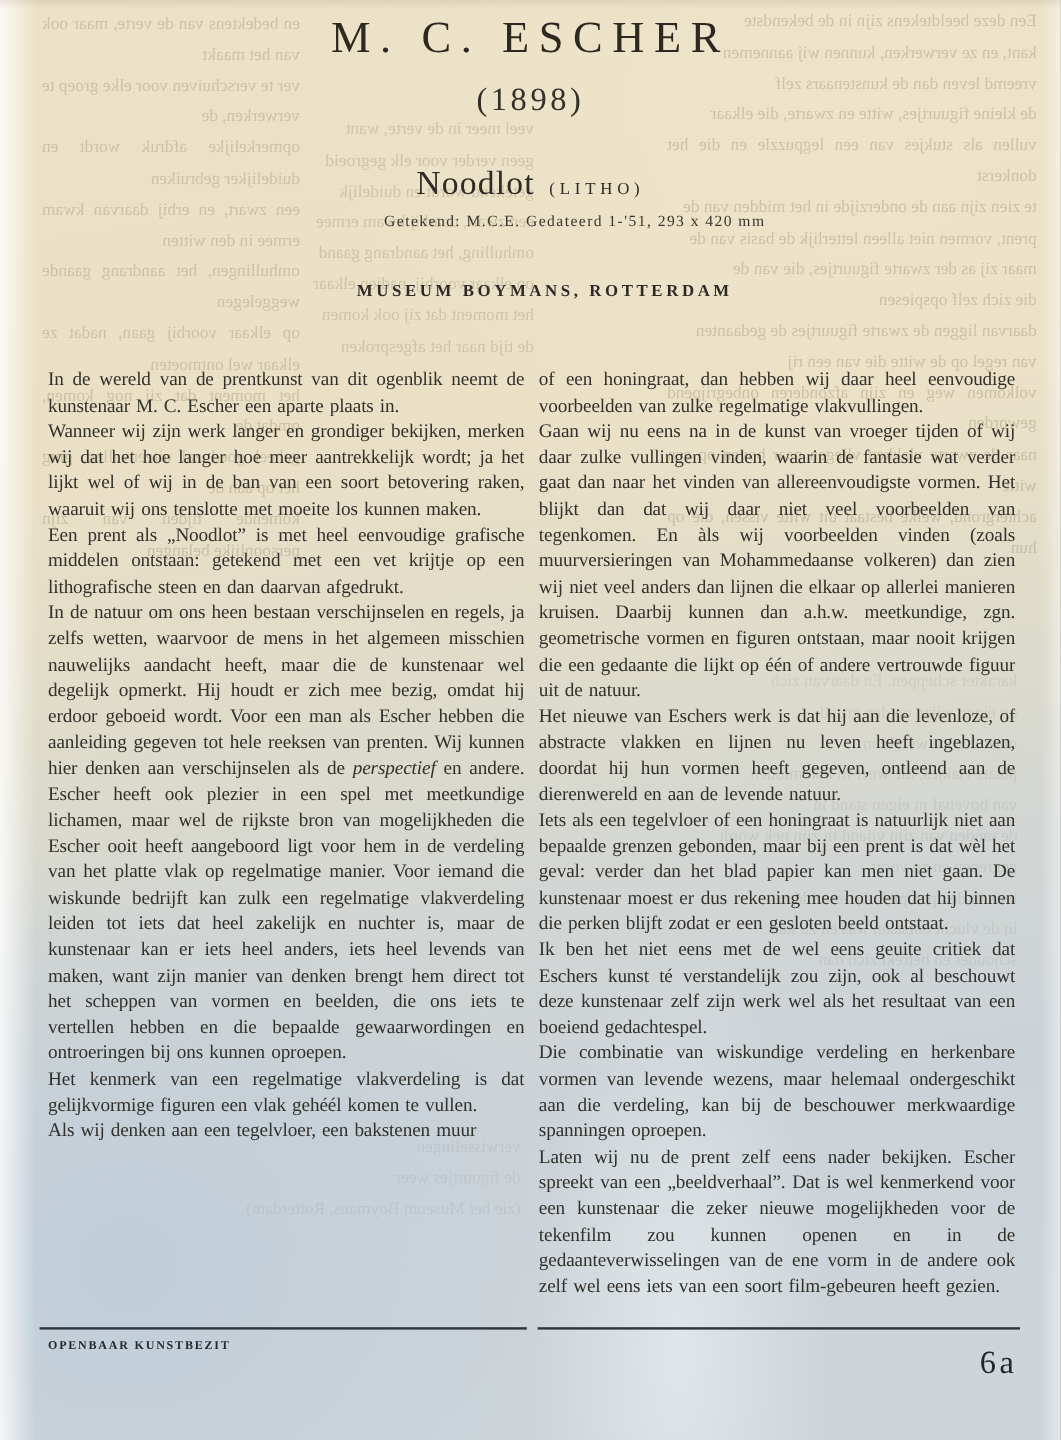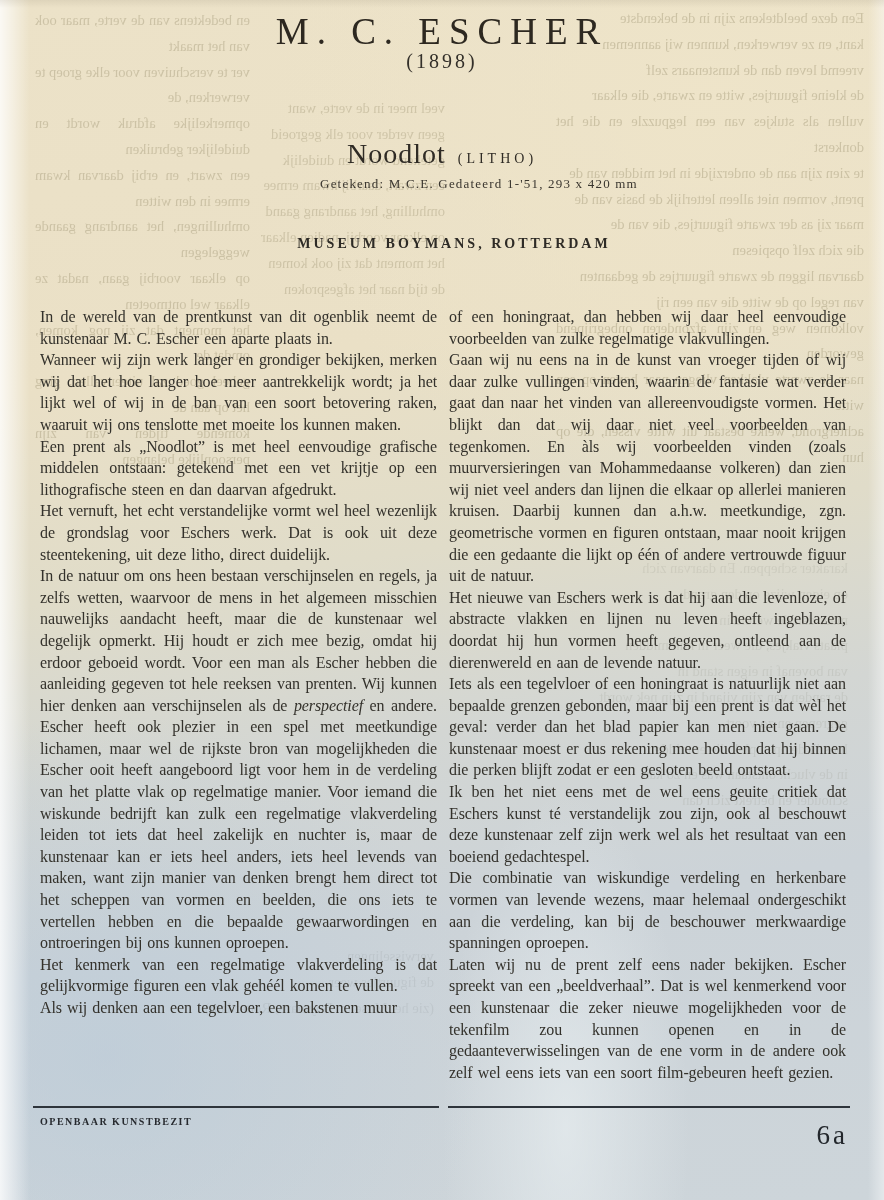--- a/index.html
+++ b/index.html
@@ -31,22 +31,22 @@
   .bleed-a{left:35px;top:8px;width:215px;font-size:14.5px;line-height:25.8px;color:#8e8462;opacity:.33;}
   .bleed-b{left:250px;top:96px;width:195px;font-size:14.5px;line-height:25.8px;color:#8e8462;opacity:.30;}
   .bleed-c{left:556px;top:6px;width:308px;font-size:14.5px;line-height:25.8px;color:#8e8462;opacity:.34;}
   .bleed-d{left:452px;top:556px;width:396px;font-size:14.5px;line-height:25.8px;color:#87887a;opacity:.16;}
   .bleed-e{left:42px;top:944px;width:392px;font-size:14.5px;line-height:25.8px;color:#7f8689;opacity:.15;}
 
   
   .header{position:absolute;left:0;top:0;width:100%;text-align:center;}
   .artist{position:absolute;left:0;top:10px;width:100%;
     font-size:37px;letter-spacing:8px;color:#2d2820;font-weight:400;}
-  .year{position:absolute;left:0;top:50px;width:100%;
-    font-size:20px;letter-spacing:3px;color:#34302a;}
+  .year{position:absolute;left:0;top:68px;width:100%;
+    font-size:27px;letter-spacing:3px;color:#34302a;}
   .workline{position:absolute;left:0;top:138px;width:100%;color:#2f2b25;}
   .worktitle{font-size:28px;letter-spacing:1px;}
   .workmedium{font-size:14px;letter-spacing:4px;text-transform:uppercase;margin-left:8px;}
   .caption{position:absolute;left:17px;top:176px;width:100%;
     font-size:13px;letter-spacing:1.2px;color:#3a362f;padding-left:20px;}
   .museum{position:absolute;left:0;top:236px;width:100%;
     font-size:14px;font-weight:700;letter-spacing:3px;color:#2e2b26;padding-left:12px;}
 
   
   .body{position:absolute;left:40px;top:306px;width:806px;height:801px;
@@ -124,21 +124,20 @@
     </div>
     <div class="caption">Getekend: M.C.E.  Gedateerd 1-'51,  293 x 420 mm</div>
     <div class="museum">MUSEUM BOYMANS, ROTTERDAM</div>
   </div>
 
   <div class="body">
     <div class="col">
       <p>In de wereld van de prentkunst van dit ogenblik neemt de kunstenaar M. C. Escher een aparte plaats in.</p>
       <p>Wanneer wij zijn werk langer en grondiger bekijken, merken wij dat het hoe langer hoe meer aantrekkelijk wordt; ja het lijkt wel of wij in de ban van een soort betovering raken, waaruit wij ons tenslotte met moeite los kunnen maken.</p>
       <p>Een prent als „Noodlot” is met heel eenvoudige grafische middelen ontstaan: getekend met een vet krijtje op een lithografische steen en dan daarvan afgedrukt.</p>
-      <p>Het vernuft, het echt verstandelijke vormt wel heel wezenlijk de grondslag voor Eschers werk. Dat is ook uit deze steentekening, uit deze litho, direct duidelijk.</p>
       <p><span>In de natuur om ons heen bestaan verschijnselen en regels, ja zelfs wetten, waarvoor de mens in het algemeen misschien nauwelijks aandacht heeft, maar die de kunstenaar wel degelijk opmerkt. Hij houdt er zich mee bezig, omdat hij erdoor geboeid wordt. Voor een man als Escher hebben die aanleiding gegeven tot hele reeksen van prenten. Wij kunnen hier denken aan verschijnselen als de </span><span class="it">perspectief</span><span> en andere. Escher heeft ook plezier in een spel met meetkundige lichamen, maar wel de rijkste bron van mogelijkheden die Escher ooit heeft aangeboord ligt voor hem in de verdeling van het platte vlak op regelmatige manier. Voor iemand die wiskunde bedrijft kan zulk een regelmatige vlakverdeling leiden tot iets dat heel zakelijk en nuchter is, maar de kunstenaar kan er iets heel anders, iets heel levends van maken, want zijn manier van denken brengt hem direct tot het scheppen van vormen en beelden, die ons iets te vertellen hebben en die bepaalde gewaarwordingen en ontroeringen bij ons kunnen oproepen.</span></p>
       <p>Het kenmerk van een regelmatige vlakverdeling is dat gelijkvormige figuren een vlak gehéél komen te vullen.</p>
       <p>Als wij denken aan een tegelvloer, een bakstenen muur</p>
     </div>
     <div class="col">
       <p>of een honingraat, dan hebben wij daar heel eenvoudige voorbeelden van zulke regelmatige vlakvullingen.</p>
       <p>Gaan wij nu eens na in de kunst van vroeger tijden of wij daar zulke vullingen vinden, waarin de fantasie wat verder gaat dan naar het vinden van allereenvoudigste vormen. Het blijkt dan dat wij daar niet veel voorbeelden van tegenkomen. En àls wij voorbeelden vinden (zoals muurversieringen van Mohammedaanse volkeren) dan zien wij niet veel anders dan lijnen die elkaar op allerlei manieren kruisen. Daarbij kunnen dan a.h.w. meetkundige, zgn. geometrische vormen en figuren ontstaan, maar nooit krijgen die een gedaante die lijkt op één of andere vertrouwde figuur uit de natuur.</p>
       <p>Het nieuwe van Eschers werk is dat hij aan die levenloze, of abstracte vlakken en lijnen nu leven heeft ingeblazen, doordat hij hun vormen heeft gegeven, ontleend aan de dierenwereld en aan de levende natuur.</p>
       <p>Iets als een tegelvloer of een honingraat is natuurlijk niet aan bepaalde grenzen gebonden, maar bij een prent is dat wèl het geval: verder dan het blad papier kan men niet gaan. De kunstenaar moest er dus rekening mee houden dat hij binnen die perken blijft zodat er een gesloten beeld ontstaat.</p>
       <p>Ik ben het niet eens met de wel eens geuite critiek dat Eschers kunst té verstandelijk zou zijn, ook al beschouwt deze kunstenaar zelf zijn werk wel als het resultaat van een boeiend gedachtespel.</p>

